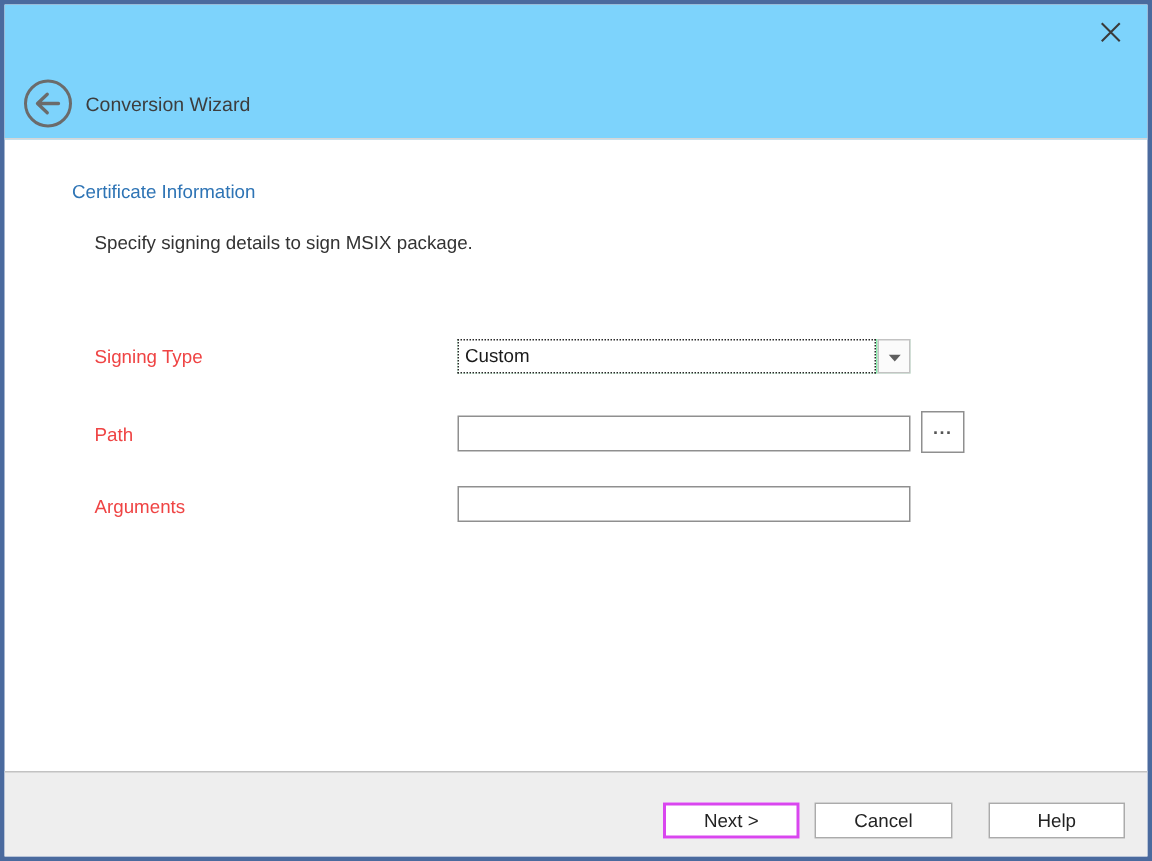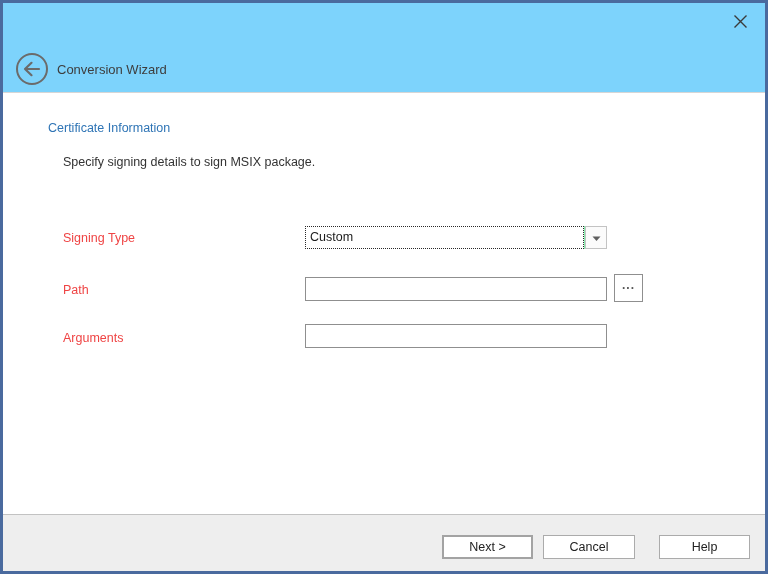--- a/index.html
+++ b/index.html
@@ -82,21 +82,21 @@
   .footer {
     position:absolute; left:0; right:0; bottom:0; height:57px;
     background:#eeeeee; border-top:1px solid #c2c2c2;
   }
   .dlg-button {
     position:absolute; top:532px; height:24px;
     background:#ffffff; font-family:"Liberation Sans","DejaVu Sans",sans-serif;
     font-size:12.5px; color:#222222; cursor:pointer;
     display:flex; align-items:center; justify-content:center; padding:0;
   }
-  .btn-next   { left:439px; width:91px; border:2px solid #a3a3a3; }
+  .btn-next   { left:439px; width:91px; border:2px solid #d946ef; }
   .btn-cancel { left:540px; width:92px; border:1px solid #ababab; }
   .btn-help   { left:644px; width:91px; border:1px solid #ababab;margin-left:12px; }
 </style>
 </head>
 <body>
 
 <div class="window">
 
   <div class="header">
     <button class="back-button">

